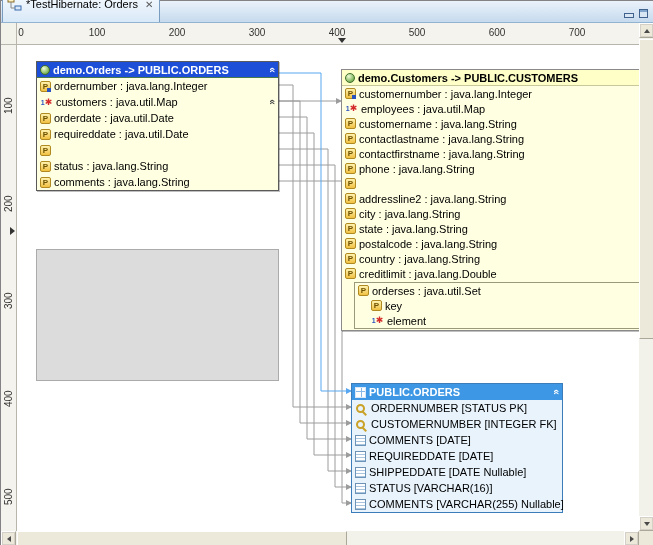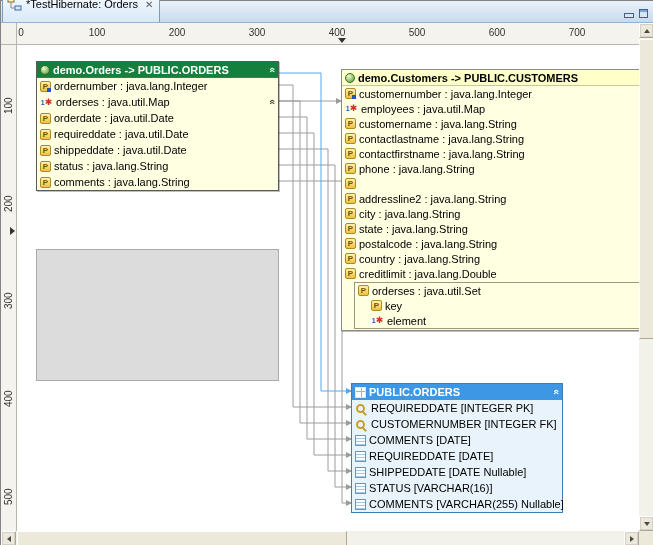--- a/index.html
+++ b/index.html
@@ -42,21 +42,21 @@
   
   .canvas { position:absolute; left:16px; top:44px; width:622px; height:486px;
     background:#fff; overflow:hidden; }
   .wires { position:absolute; left:0; top:0; }
 
   
   .ebox { position:absolute; background:#FFFFE1; border:1px solid #5A5A5A;
     box-shadow:1px 1px 0 rgba(0,0,0,.25); }
   .ebox.cust { border-color:#8A8A8A; }
   .ehead { display:flex; align-items:center; height:16px; padding:0 3px; font-weight:bold; gap:3px; }
-  .ehead.green { background:#15803d; color:#fff; border-bottom:1px solid #4A7A4A; }
+  .ehead.green { background:#1d4ed8; color:#fff; border-bottom:1px solid #4A7A4A; }
   .ehead.cream { background:#FFFFC8; color:#000; border-bottom:1px solid #C8C89A; }
   .erow { display:flex; align-items:center; padding:0 3px; gap:3px; white-space:nowrap; }
   .orders .erow { height:16px; }
   .cust .erow { height:15px; }
   .subbox { margin:1px 1px 1px 12px; border:1px solid #9A9A7A; }
   .subbox .erow.sub { padding-left:16px; }
 
   .tbox { position:absolute; background:#E8F3FC; border:1px solid #3C7CB8; }
   .thead { display:flex; align-items:center; height:16px; padding:0 3px; gap:3px;
     background:#3D97E4; color:#fff; font-weight:bold; }
@@ -190,34 +190,33 @@
         <span class="ic icent"></span>
         <span>demo.Orders -&gt; PUBLIC.ORDERS</span>
         <span class="chev light"></span>
       </div>
       <div class="erow">
         <span class="ic icid"></span>
         <span>ordernumber : java.lang.Integer</span>
       </div>
       <div class="erow">
         <span class="ic icmany"></span>
-        <span>orderses : java.util.Map</span>
+        <span>customers : java.util.Map</span>
         <span class="chev dark"></span>
       </div>
       <div class="erow">
         <span class="ic icprop"></span>
         <span>orderdate : java.util.Date</span>
       </div>
       <div class="erow">
         <span class="ic icprop"></span>
         <span>requireddate : java.util.Date</span>
       </div>
       <div class="erow">
         <span class="ic icprop"></span>
-        <span>shippeddate : java.util.Date</span>
       </div>
       <div class="erow">
         <span class="ic icprop"></span>
         <span>status : java.lang.String</span>
       </div>
       <div class="erow">
         <span class="ic icprop"></span>
         <span>comments : java.lang.String</span>
       </div>
     </div>
@@ -298,21 +297,21 @@
     </div>
 
     <div class="tbox" style="left:334px; top:338px; width:212px;">
       <div class="thead">
         <span class="ic ictbl"></span>
         <span>PUBLIC.ORDERS</span>
         <span class="chev light"></span>
       </div>
       <div class="trow">
         <span class="ic ickey"></span>
-        <span>REQUIREDDATE [INTEGER PK]</span>
+        <span>ORDERNUMBER [STATUS PK]</span>
       </div>
       <div class="trow">
         <span class="ic ickey"></span>
         <span>CUSTOMERNUMBER [INTEGER FK]</span>
       </div>
       <div class="trow">
         <span class="ic iccol"></span>
         <span>COMMENTS [DATE]</span>
       </div>
       <div class="trow">

